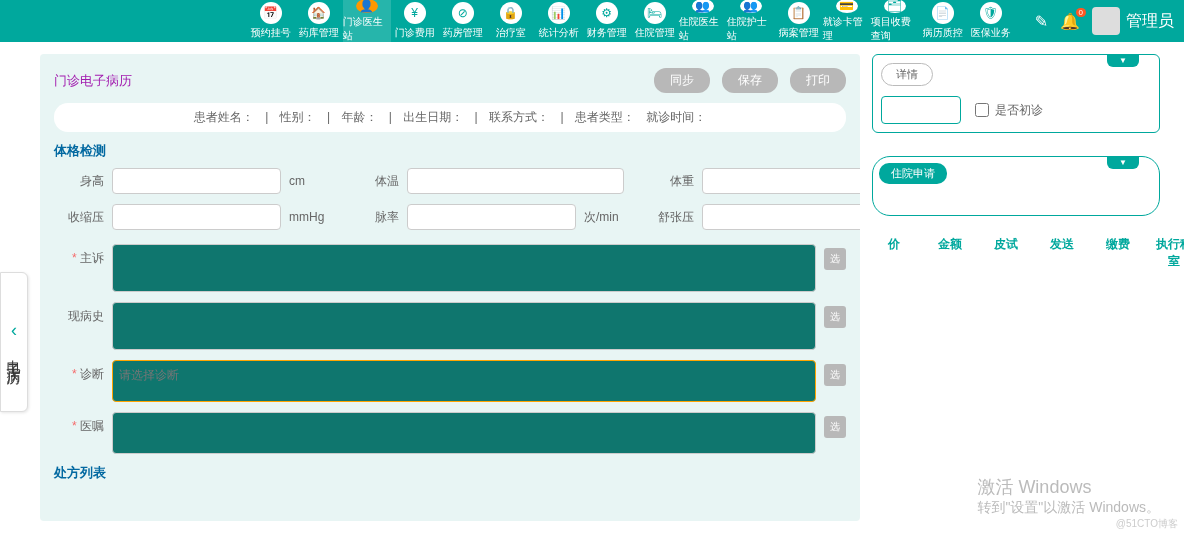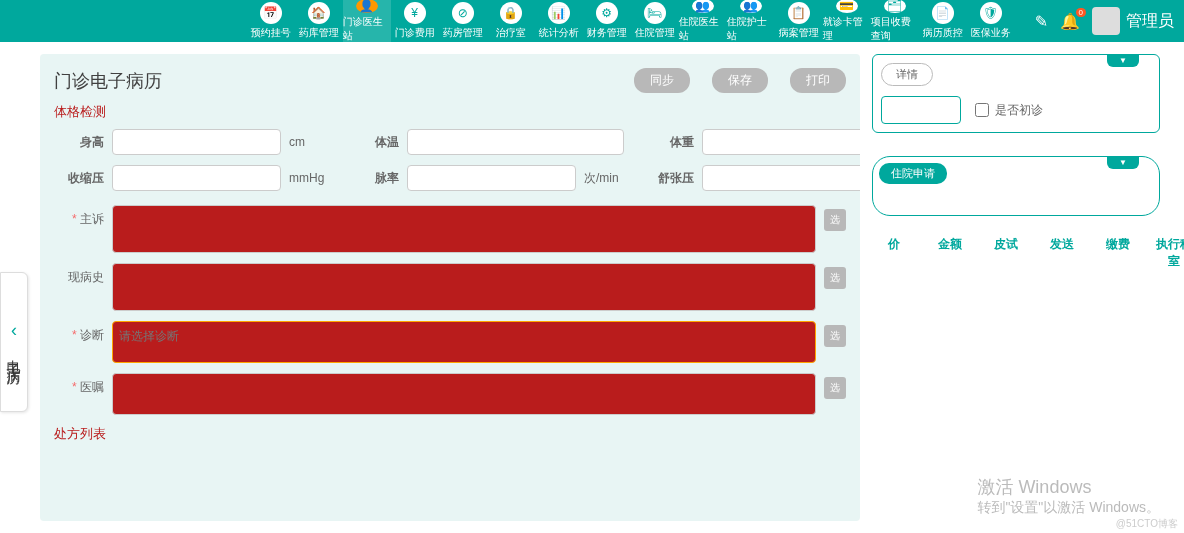--- a/index.html
+++ b/index.html
@@ -22,39 +22,39 @@
     .main { display: flex; height: calc(100% - 42px); }
     
     
     .side-tab { width: 28px; background: #fff; border: 1px solid #ddd; display: flex; flex-direction: column; align-items: center; justify-content: center; font-size: 14px; color: #333; cursor: pointer; margin-top: 230px; height: 140px; border-radius: 0 6px 6px 0; box-shadow: 1px 1px 3px rgba(0,0,0,0.1); }
     .side-tab .arrow { color: #00a89d; font-size: 18px; margin-bottom: 8px; }
     .side-tab .vtext { writing-mode: vertical-rl; letter-spacing: 4px; }
     
     
     .left-panel { flex: 1; background: #e8f5f4; margin: 12px; border-radius: 4px; padding: 14px; overflow-y: auto; max-width: 820px; position: relative; }
     .panel-header { display: flex; justify-content: space-between; align-items: center; margin-bottom: 10px; }
-    .panel-title { color: #404040; font-size: 18px; }
-    .panel-actions { display: flex; gap: 22px; }
+    .panel-title { color: #a21caf; font-size: 13px; }
+    .panel-actions { display: flex; gap: 12px; }
     .btn-gray { background: #b8b8b8; color: #fff; border: none; border-radius: 12px; padding: 4px 16px; font-size: 12px; cursor: pointer; }
     
     .patient-bar { background: #fff; border-radius: 14px; padding: 6px 14px; font-size: 12px; color: #666; text-align: center; margin-bottom: 10px; }
     .patient-bar span { margin: 0 4px; }
     
-    .section-title { color: #b91c1c; font-size: 13px; margin: 8px 0; font-weight: normal; }
+    .section-title { color: #0369a1; font-size: 13px; margin: 8px 0; font-weight: bold; }
     
     .vitals { display: grid; grid-template-columns: repeat(3, 1fr); gap: 10px 20px; margin-bottom: 14px; }
     .vital-row { display: flex; align-items: center; gap: 8px; }
-    .vital-label { width: 50px; text-align: right; font-size: 12px; color: #666; font-weight: bold; }
+    .vital-label { width: 50px; text-align: right; font-size: 12px; color: #666; }
     .vital-input { flex: 1; border: 1px solid #ccc; border-radius: 4px; height: 26px; padding: 0 6px; font-size: 12px; background: #fff; }
     .vital-unit { font-size: 12px; color: #666; min-width: 40px; }
     
     .form-row { display: flex; align-items: flex-start; margin-bottom: 10px; gap: 8px; }
     .form-label { width: 50px; text-align: right; font-size: 12px; color: #666; padding-top: 6px; }
     .required::before { content: "* "; color: #f56c6c; }
-    .form-textarea { flex: 1; border: 1px solid #ccc; border-radius: 4px; min-height: 48px; padding: 6px; font-size: 12px; background: #b91c1c; resize: none; }
+    .form-textarea { flex: 1; border: 1px solid #ccc; border-radius: 4px; min-height: 48px; padding: 6px; font-size: 12px; background: #0f766e; resize: none; }
     .form-textarea.tall { min-height: 48px; }
     .form-textarea.focused { border: 1px solid #ffa500; }
     .btn-select { width: 22px; height: 22px; background: #b8b8b8; color: #fff; border: none; border-radius: 3px; font-size: 10px; cursor: pointer; margin-top: 4px; }
     
     
     .right-panel { width: 300px; padding: 12px 12px 12px 0; }
     .rp-card { border: 1px solid #00a89d; border-radius: 6px; padding: 8px; margin-bottom: 23px; position: relative; }
     .rp-tab { position: absolute; top: -1px; right: 20px; background: #00a89d; color: #fff; font-size: 10px; padding: 2px 12px; border-radius: 0 0 6px 6px; display: flex; align-items: center; gap: 4px; }
     .rp-tab::after { content: "▼"; font-size: 8px; }
     .btn-outline { border: 1px solid #bbb; background: #fff; color: #666; border-radius: 12px; padding: 3px 14px; font-size: 11px; cursor: pointer; }
@@ -163,20 +163,34 @@
   <div class="left-panel">
     <div class="panel-header">
       <div class="panel-title">门诊电子病历</div>
       <div class="panel-actions">
         <button class="btn-gray">同步</button>
         <button class="btn-gray">保存</button>
         <button class="btn-gray">打印</button>
       </div>
     </div>
 
+    <div class="patient-bar">
+      <span>患者姓名：</span>
+      <span>|</span>
+      <span>性别：</span>
+      <span>|</span>
+      <span>年龄：</span>
+      <span>|</span>
+      <span>出生日期：</span>
+      <span>|</span>
+      <span>联系方式：</span>
+      <span>|</span>
+      <span>患者类型：</span>
+      <span>就诊时间：</span>
+    </div>
 
     <div class="section-title">体格检测</div>
     <div class="vitals" id="vitals-grid">
         <div class="vital-row">
           <div class="vital-label">身高</div>
     <input class="vital-input" style="">
     <div class="vital-unit">cm</div>
         </div>
         <div class="vital-row">
           <div class="vital-label">体温</div>

